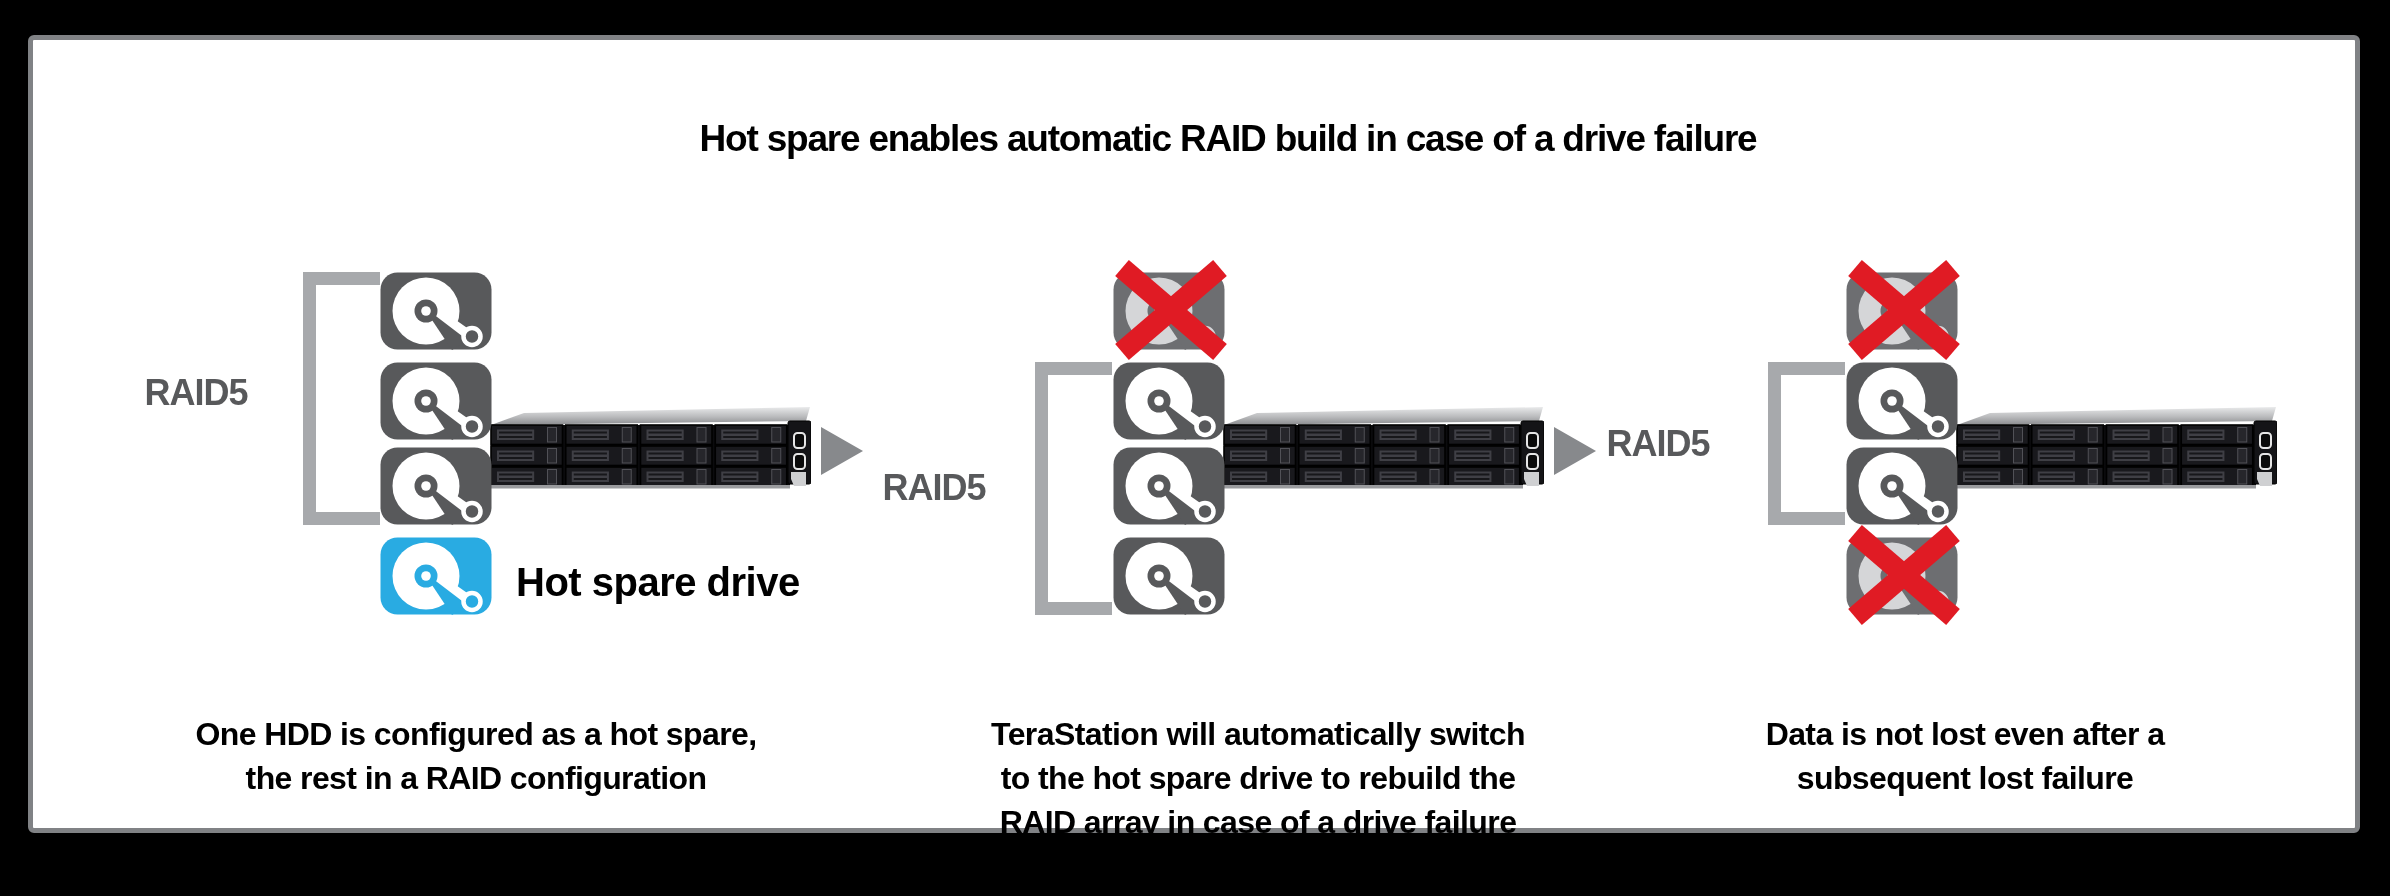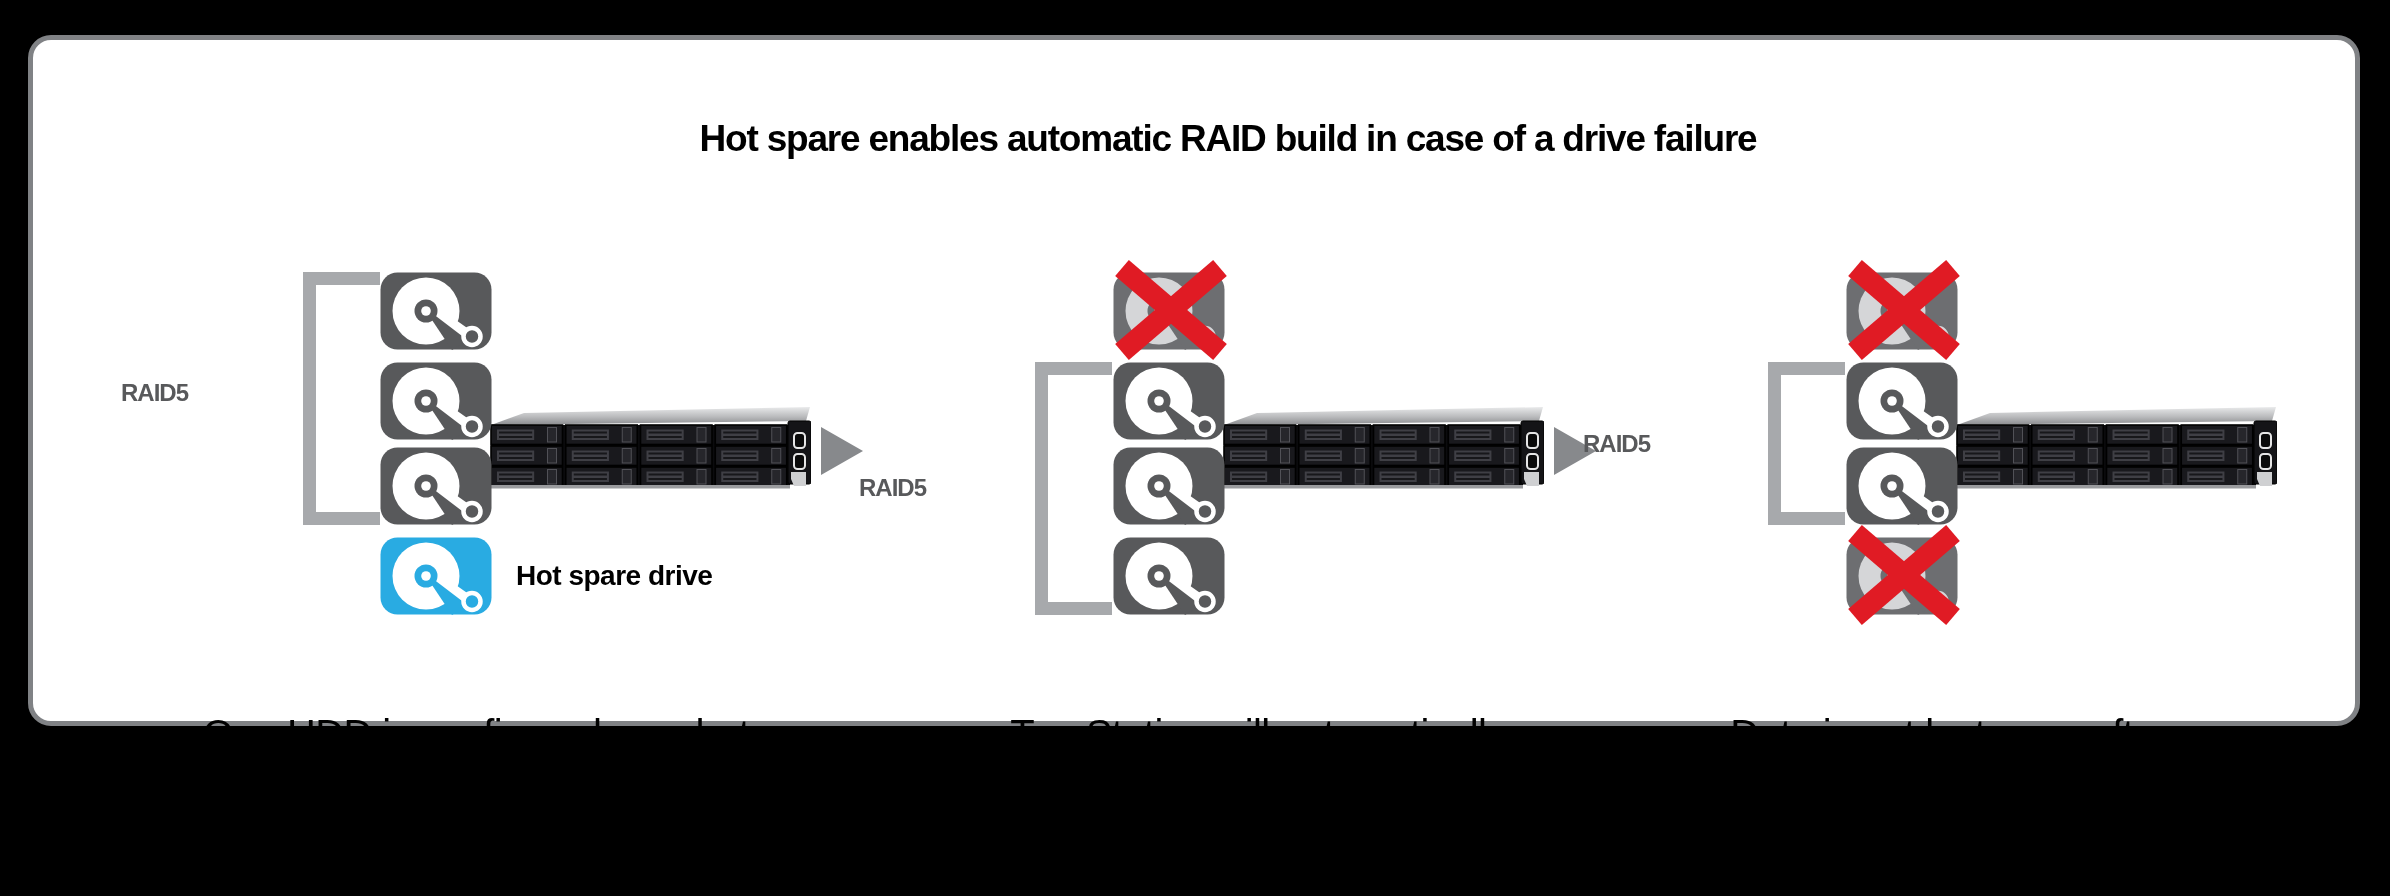--- a/index.html
+++ b/index.html
@@ -1,46 +1,46 @@
 <!DOCTYPE html>
 <html style="--bg: #000000; --card-border: #808285; --text: #000000; --raid: #58595b; --bracket: #a7a9ac;"><head>
 <meta charset="utf-8">
 <style>
   html,body{margin:0;padding:0;background:#000;}
   body{width:2390px;height:896px;overflow:hidden;font-family:"Liberation Sans",sans-serif;}
   .stage{position:absolute;left:0;top:0;width:2390px;height:896px;background:var(--bg,#000);}
-  .card{position:absolute;left:28px;top:35px;width:2332px;height:691px;box-sizing:border-box;
-        background:#fff;border:5px solid var(--card-border,#808285);border-radius:23px;}
+  .card{position:absolute;left:28px;top:35px;width:2332px;height:798px;box-sizing:border-box;
+        background:#fff;border:5px solid var(--card-border,#808285);border-radius:6px;}
   .title{position:absolute;left:0;top:78px;width:2390px;text-align:center;
          font-size:37px;font-weight:bold;letter-spacing:-1.2px;color:var(--text,#000);}
-  .raid-label{position:absolute;width:150px;text-align:left;font-size:24px;font-weight:bold;
+  .raid-label{position:absolute;width:150px;text-align:center;font-size:36px;font-weight:bold;
               letter-spacing:-1px;color:var(--raid,#58595b);line-height:40px;z-index:2;}
   .raid-label.p0{left:88px;top:333px;}
   .raid-label.p1{left:826px;top:428px;}
   .raid-label.p2{left:1550px;top:384px;}
   .bracket{position:absolute;width:64px;box-sizing:content-box;z-index:2;
            border-left:13px solid var(--bracket,#a7a9ac);
            border-top:13px solid var(--bracket,#a7a9ac);
            border-bottom:13px solid var(--bracket,#a7a9ac);}
   .bracket.p0{left:270px;top:232px;height:227px;}
   .bracket.p1{left:1002px;top:322px;height:227px;}
   .bracket.p2{left:1735px;top:322px;height:137px;}
   .rack{position:absolute;width:323px;height:86px;z-index:1;top:366px;}
   .rack.p0{left:455px;} .rack.p1{left:1188px;} .rack.p2{left:1921px;}
   .disk-stack{position:absolute;width:112px;height:343px;z-index:3;top:232px;}
   .disk-stack.p0{left:347px;} .disk-stack.p1{left:1080px;} .disk-stack.p2{left:1813px;}
   .disk{position:absolute;left:0;width:112px;height:78px;}
   .disk svg.base{display:block;}
   .disk svg.xmark{position:absolute;left:-4px;top:-13px;}
   .hot-spare-label{position:absolute;left:483px;top:520px;white-space:nowrap;
-                   font-size:28px;font-weight:bold;letter-spacing:-0.5px;color:var(--text,#000);z-index:3;}
+                   font-size:40px;font-weight:bold;letter-spacing:-0.5px;color:var(--text,#000);z-index:3;}
   .arrow{position:absolute;top:387px;width:42px;height:48px;z-index:1;}
   .arrow.p0{left:788px;} .arrow.p1{left:1521px;}
   .caption{position:absolute;top:672px;text-align:center;white-space:pre-line;
-           font-size:40px;font-weight:normal;letter-spacing:-0.6px;line-height:44px;color:var(--text,#000);}
+           font-size:32px;font-weight:bold;letter-spacing:-0.6px;line-height:44px;color:var(--text,#000);}
   .caption.c0{left:133px;width:620px;}
   .caption.c1{left:925px;width:600px;}
   .caption.c2{left:1677px;width:510px;}
 </style>
 </head>
 <body>
 
 <div class="stage">
   <div class="card">
     <div class="title">Hot spare enables automatic RAID build in case of a drive failure</div>

